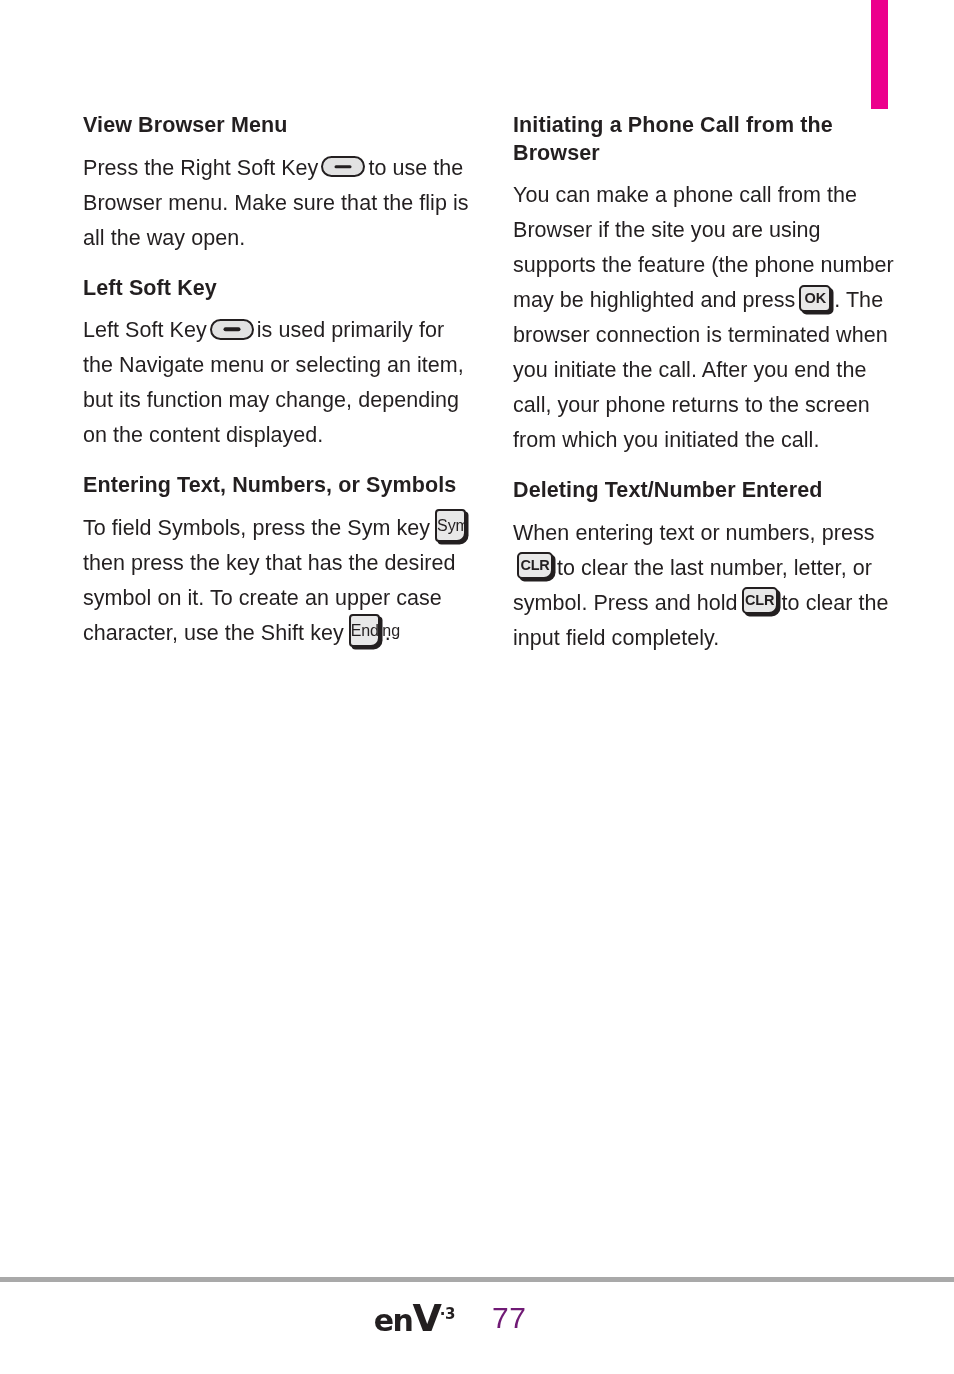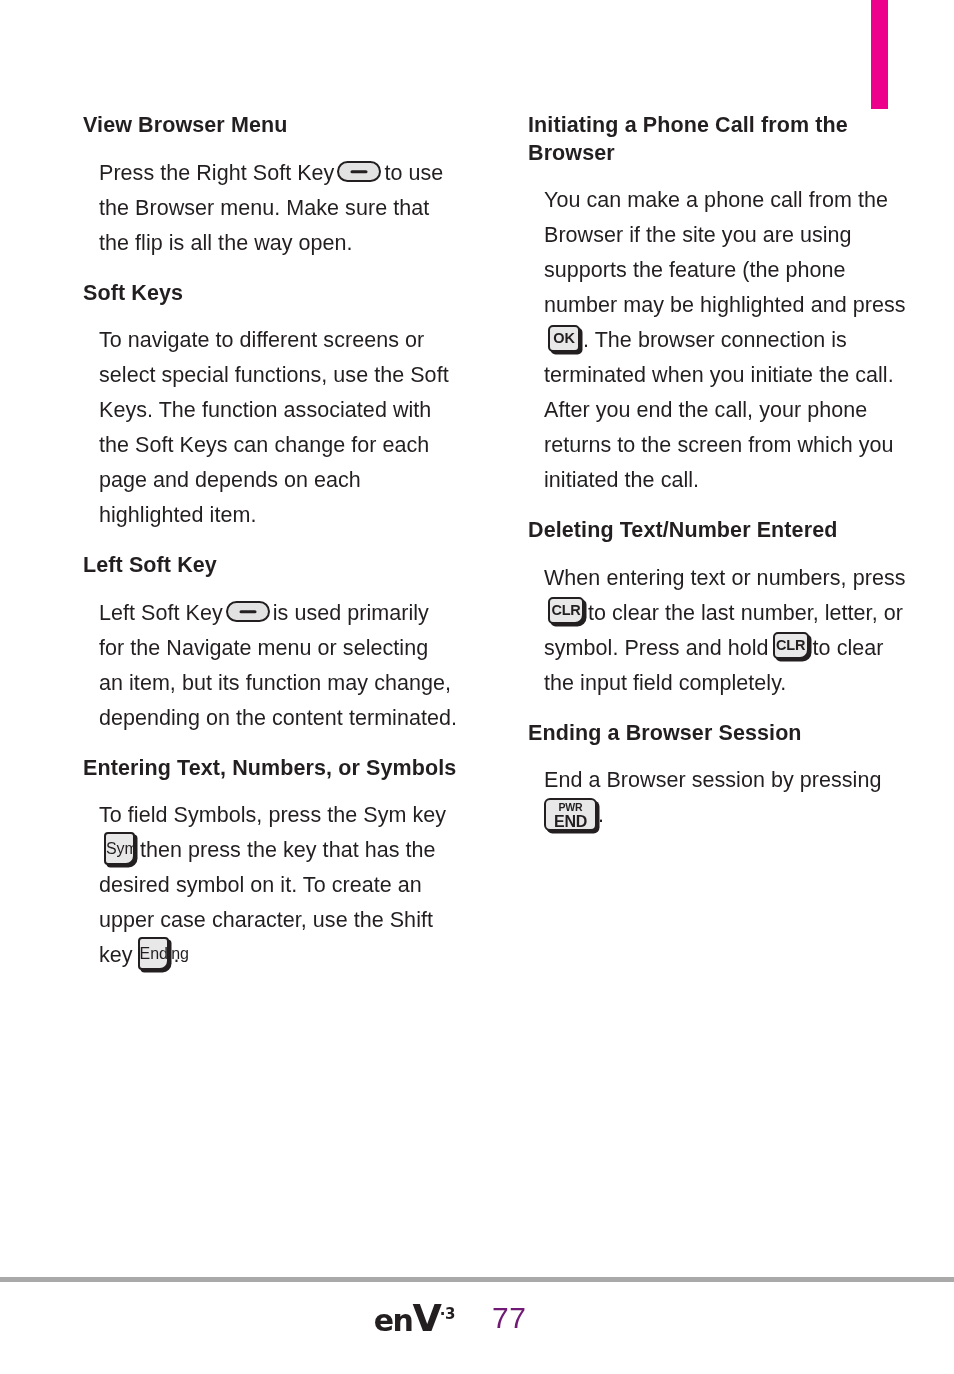--- a/index.html
+++ b/index.html
@@ -33,21 +33,21 @@
     width: 954px;
     height: 1374px;
   }
 
   .columns {
     position: absolute;
     top: 112px;
     left: 0;
     width: 954px;
     display: flex;
-    gap: 55px;
+    gap: 40px;
     padding: 0 58px 0 83px;
   }
   .col {
     width: 390px;
     flex: 0 0 390px;
   }
   .col-right { width: 396px; flex: 0 0 396px; }
 
   h2.heading {
     font-size: 21.5px;
@@ -56,21 +56,21 @@
     margin: 0 0 11px 0;
     letter-spacing: 0.1px;
     color: #231f20;
   }
   .block + .block { margin-top: 19px; }
   .block:first-child { margin-top: 0; }
 
   p.para {
     font-size: 21.5px;
     line-height: 35px;
-    margin: 16px;
+    margin: 0;
     color: #231f20;
     letter-spacing: 0.05px;
     font-weight: 400;
   }
 
   
   .kb {
     display: inline-block;
     vertical-align: middle;
     position: relative;
@@ -232,28 +232,24 @@
 
   <div class="columns">
 
     <div class="col">
 
       <div class="block">
         <h2 class="heading">View Browser Menu</h2>
         <p class="para"><span>Press the Right Soft Key</span><span class="kb key-softkey"></span><span>to use the Browser menu. Make sure that the flip is all the way open.</span></p>
       </div>
 
-      <div class="block">
-        <h2 class="heading">Soft Keys</h2>
-        <p class="para">To navigate to different screens or select special functions, use the Soft Keys. The function associated with the Soft Keys can change for each page and depends on each highlighted item.</p>
-      </div>
 
       <div class="block">
         <h2 class="heading">Left Soft Key</h2>
-        <p class="para"><span>Left Soft Key</span><span class="kb key-softkey"></span><span>is used primarily for the Navigate menu or selecting an item, but its function may change, depending on the content terminated.</span></p>
+        <p class="para"><span>Left Soft Key</span><span class="kb key-softkey"></span><span>is used primarily for the Navigate menu or selecting an item, but its function may change, depending on the content displayed.</span></p>
       </div>
 
 
       <div class="block">
         <h2 class="heading">Entering Text, Numbers, or Symbols</h2>
         <p class="para"><span>To field Symbols, press the Sym key</span><span class="kb key-box key-tall">Sym</span><span>then press the key that has the desired symbol on it. To create an upper case character, use the Shift key</span><span class="kb key-box key-tall">Ending</span><span>.</span></p>
       </div>
 
     </div>
 
@@ -262,24 +258,20 @@
       <div class="block">
         <h2 class="heading">Initiating a Phone Call from the Browser</h2>
         <p class="para"><span>You can make a phone call from the Browser if the site you are using supports the feature (the phone number may be highlighted and press</span><span class="kb key-box key-ok">OK</span><span>. The browser connection is terminated when you initiate the call. After you end the call, your phone returns to the screen from which you initiated the call.</span></p>
       </div>
 
       <div class="block">
         <h2 class="heading">Deleting Text/Number Entered</h2>
         <p class="para"><span>When entering text or numbers, press</span><span class="kb key-box key-clr">CLR</span><span>to clear the last number, letter, or symbol. Press and hold</span><span class="kb key-box key-clr">CLR</span><span>to clear the input field completely.</span></p>
       </div>
 
-      <div class="block">
-        <h2 class="heading">Ending a Browser Session</h2>
-        <p class="para"><span>End a Browser session by pressing</span><br><span class="kb key-box key-end"><span class="pwr">PWR</span><span class="end">END</span></span><span>.</span></p>
-      </div>
 
     </div>
   </div>
 
   <div class="footer-rule" style="background:#a9a9a9"></div>
 
   <div class="footer">
     <div class="logo"><span class="en">en</span><span class="v">V</span><span class="sup">·3</span></div>
     <div class="page-num">77</div>
   </div>

